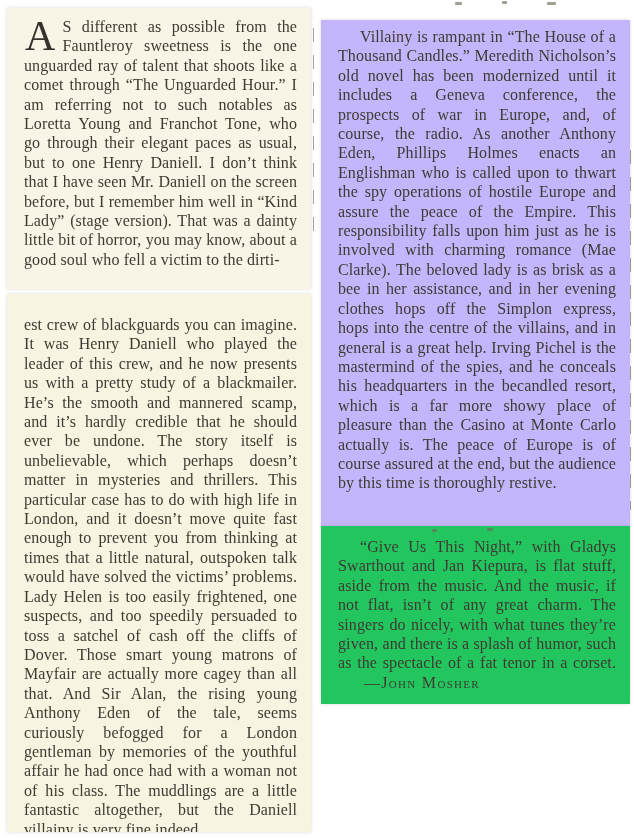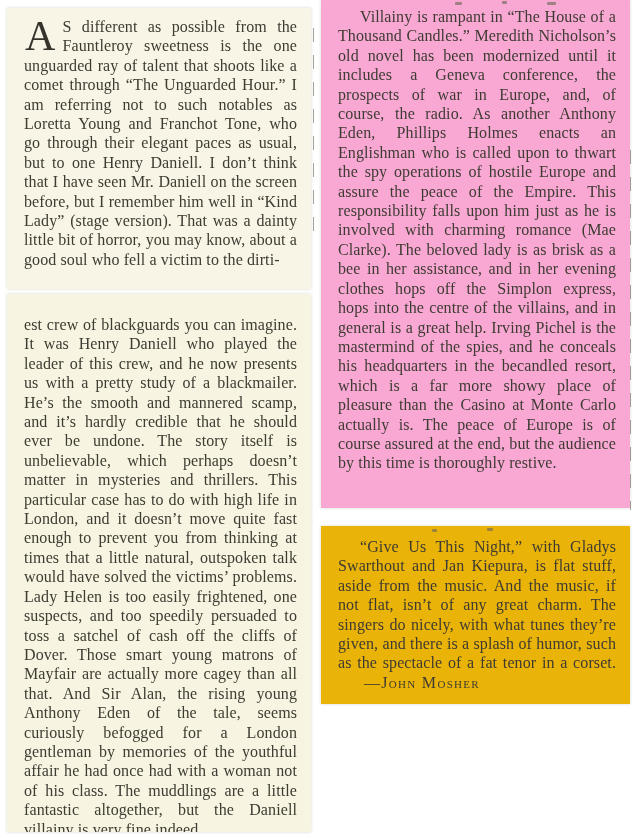--- a/index.html
+++ b/index.html
@@ -13,22 +13,22 @@
     color: #3e3b32;
   }
   .clip {
     position: absolute;
     background: #f8f5e6;
     overflow: hidden;
     box-shadow: 0 0 3px rgba(120,115,90,0.28);
   }
   .clip-l1 { left: 7px;   top: 8px;   width: 304px; height: 281px; }
   .clip-l2 { left: 7px;   top: 294px; width: 304px; height: 538px; background: #f7f4e1; }
-  .clip-r1 { left: 321px; top: 0;   width: 309px; height: 508px; background: #f9a8d4; }
-  .clip-r2 { left: 321px; top: 526px; width: 309px; height: 178px; background: #eab308; }
+  .clip-r1 { left: 321px; top: 20px;   width: 309px; height: 508px; background: #c4b5fd; }
+  .clip-r2 { left: 321px; top: 526px; width: 309px; height: 178px; background: #22c55e; }
   .txt {
     margin: 0;
     padding: 9px 14px 0 17px;
     font-size: 16px;
     line-height: 19.4px;
     text-align: justify;
     letter-spacing: 0.1px;
   }
   .clip-l2 .txt { padding-top: 21px; }
   .clip-r1 .txt { padding-top: 7px; }

